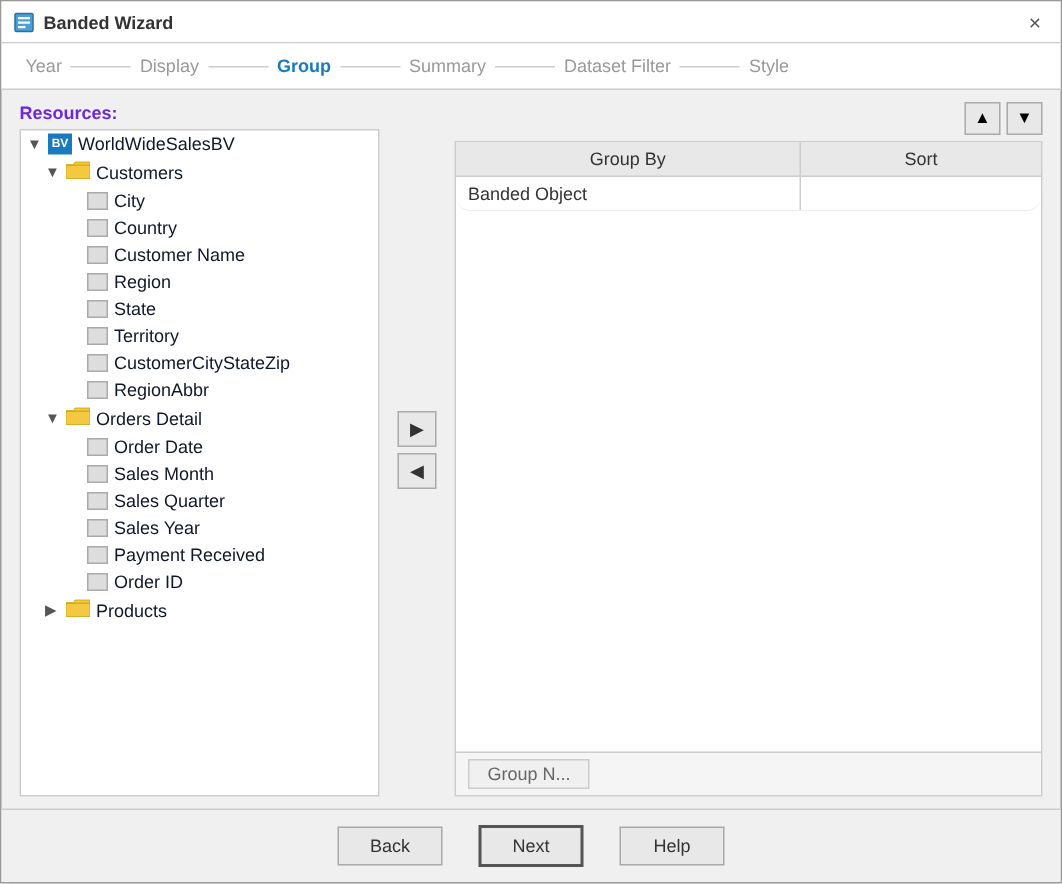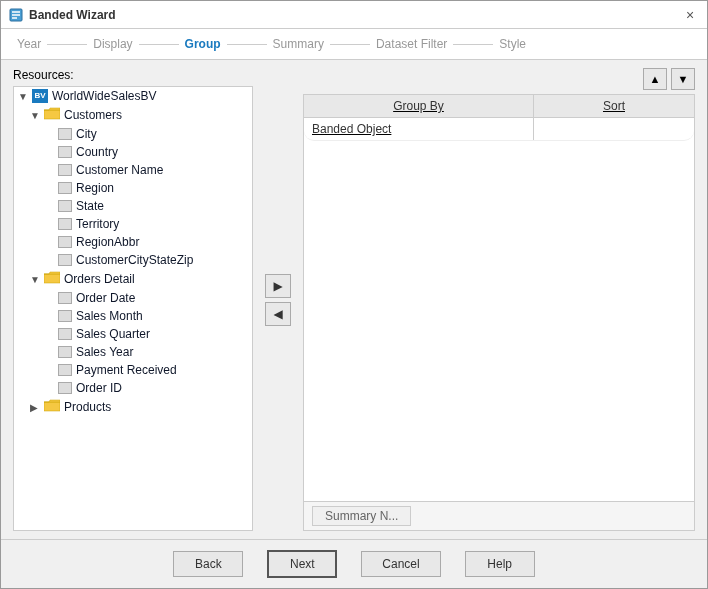--- a/index.html
+++ b/index.html
@@ -104,22 +104,22 @@
 
     .left-panel {
       display: flex;
       flex-direction: column;
       gap: 4px;
       min-width: 180px;
     }
 
     .resources-label {
       font-size: 12px;
-      color: #000000;
-      font-weight: 400;
+      color: #6d28d9;
+      font-weight: 700;
     }
 
     .tree-container {
       flex: 1;
       border: 1px solid #ccc;
       background: #fff;
       overflow-y: auto;
       width: 240px;
       height: 360px;
     }
@@ -202,21 +202,20 @@
       justify-content: center;
       font-size: 11px;
     }
 
     .group-table {
       flex: 1;
       border: 1px solid #ccc;
       background: #fff;
       display: flex;
       flex-direction: column;
-      text-decoration: underline;
     }
 
     .group-table-header {
       display: flex;
       background: #e8e8e8;
       border-bottom: 1px solid #ccc;
     }
 
     .col-group-by {
       flex: 1;
@@ -399,26 +398,26 @@
           <span class="tree-label">State</span>
         </div>
         <div class="tree-item level-2">
           <span style="width:12px"></span>
           <span class="tree-icon-field"></span>
           <span class="tree-label">Territory</span>
         </div>
         <div class="tree-item level-2">
           <span style="width:12px"></span>
           <span class="tree-icon-field"></span>
+          <span class="tree-label">CustomerCityStateZip</span>
+        </div>
+        <div class="tree-item level-2">
+          <span style="width:12px"></span>
+          <span class="tree-icon-field"></span>
           <span class="tree-label">RegionAbbr</span>
-        </div>
-        <div class="tree-item level-2">
-          <span style="width:12px"></span>
-          <span class="tree-icon-field"></span>
-          <span class="tree-label">CustomerCityStateZip</span>
         </div>
 
         <div class="tree-item level-1">
           <span class="tree-chevron">▼</span>
           <span class="folder-svg">
             <svg width="16" height="13" viewBox="0 0 16 13" style="margin-right:4px">
               <path d="M0,3 L0,12 L16,12 L16,3 Z" fill="#f5c842" stroke="#c8a000" stroke-width="0.5"></path>
               <path d="M0,3 L5,3 L6,1 L16,1 L16,3 Z" fill="#f5c842" stroke="#c8a000" stroke-width="0.5"></path>
             </svg>
           </span>
@@ -487,27 +486,26 @@
           <div class="col-sort">Sort</div>
         </div>
         <div class="group-table-body">
           <div class="group-row">
             <div class="group-row-cell">Banded Object</div>
             <div class="group-row-sort"></div>
           </div>
         </div>
         <div style="flex:1"></div>
         <div class="select-btn-row">
-          <button class="select-n-btn">Summary N...</button>
+          <button class="select-n-btn">Group N...</button>
         </div>
       </div>
     </div>
 
   </div>
 
   <div class="footer">
     <button class="footer-btn">Back</button>
     <button class="footer-btn primary">Next</button>
-    <button class="footer-btn">Cancel</button>
     <button class="footer-btn">Help</button>
   </div>
 
 </div>
 
 </body></html>

